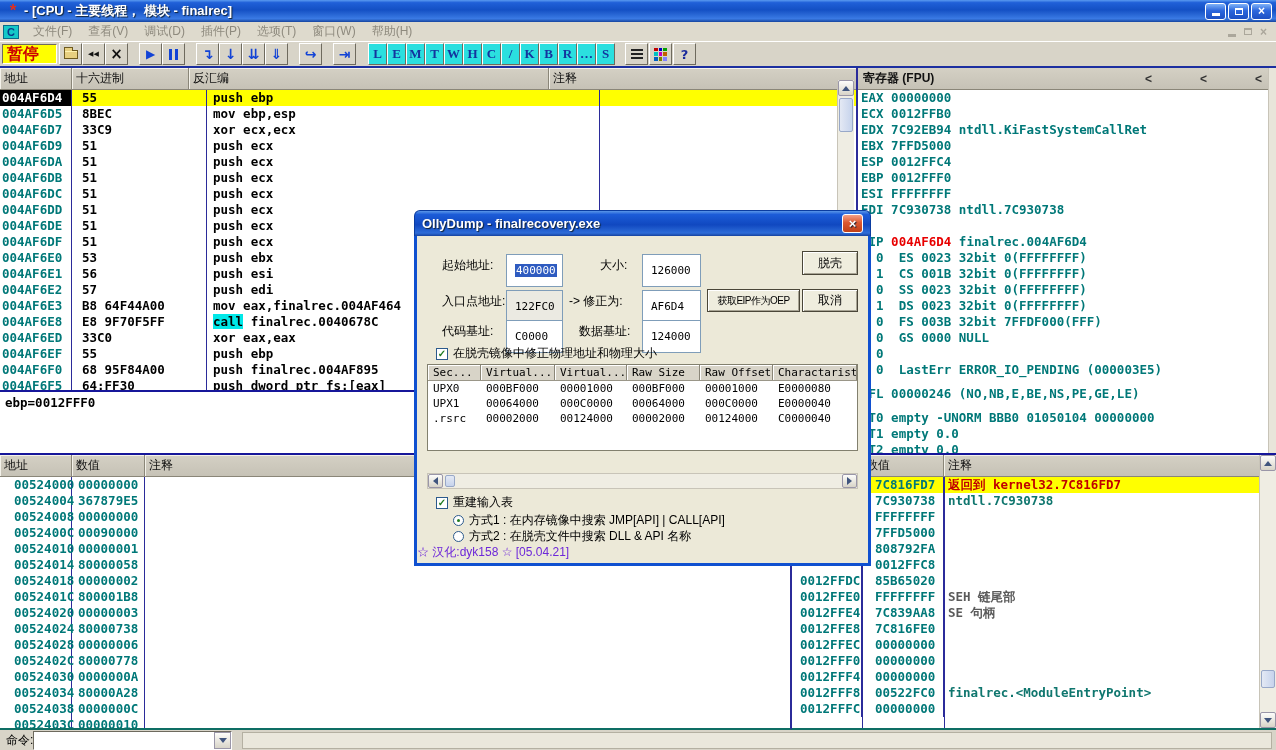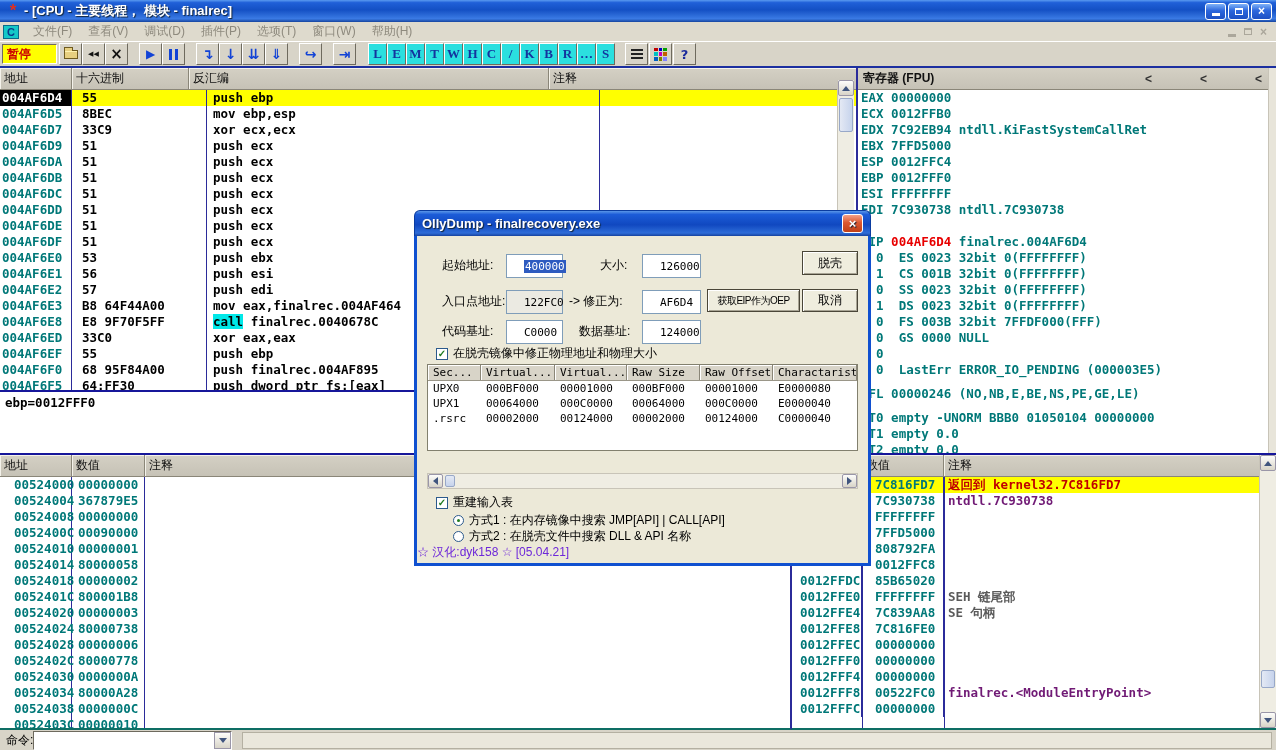--- a/index.html
+++ b/index.html
@@ -20,21 +20,21 @@
   .menubar{height:20px;background:#DEDACD;display:flex;align-items:center;padding:0 3px;border-bottom:1px solid #fff}
   .child-icon{width:16px;height:14px;background:#14C8C8;border:1px solid #0A6A8A;color:#083A8A;font-size:11px;font-weight:bold;display:flex;align-items:center;justify-content:center;margin-right:6px}
   .menu-item{color:#8E8A7E;font-size:12px;padding:0 8px}
   .mdi-btns{margin-left:auto;display:flex;gap:8px;align-items:center;margin-right:6px;color:#ABA79B}
   .mdi-min{width:8px;height:3px;background:#ABA79B;margin-top:7px}
   .mdi-restore{width:8px;height:7px;border:1px solid #ABA79B;border-top:2px solid #ABA79B}
   .mdi-x{font-size:12px;font-weight:bold}
 
   
   .toolbar{height:26px;display:flex;align-items:center;padding:1px 2px;border-bottom:2px solid #1C2FA0;background:#D8D4C8}
-  .status-pane{width:55px;height:20px;background:#FFFF00;color:#CC0000;font-size:12px;font-weight:bold;display:flex;align-items:center;padding-left:4px;border:1px solid;border-color:#6E6A5E #FFF #FFF #6E6A5E}
+  .status-pane{width:55px;height:20px;background:#FFFF00;color:#CC0000;font-size:16px;font-weight:bold;display:flex;align-items:center;padding-left:4px;border:1px solid;border-color:#6E6A5E #FFF #FFF #6E6A5E}
   .tb-group{display:flex;margin-left:11px}
   .tb-group:first-child{margin-left:2px}
   .tb-btn{width:23px;height:22px;background:#D8D4C8;border:1px solid;border-color:#FFF #6E6A5E #6E6A5E #FFF;display:flex;align-items:center;justify-content:center;font-weight:bold;font-family:"DejaVu Sans",sans-serif}
   .tb-letters{display:flex;margin-left:12px}
   .tb-letter{width:19px;background:#2BDFDF;color:#14339E;font-family:"Liberation Serif",serif;font-size:13px}
   .tb-end{display:flex;margin-left:10px;gap:1px}
   .folder-ic{width:14px;height:9px;background:#E8D080;border:1px solid #6E5A20;position:relative;box-shadow:inset 0 1px 0 #FFF2B0}
   .folder-ic::before{content:"";position:absolute;left:-1px;top:-4px;width:7px;height:3px;background:#E8D080;border:1px solid #6E5A20;border-bottom:none}
   .pause-ic{width:9px;height:11px;border-left:3px solid #1243D6;border-right:3px solid #1243D6}
   .list-ic{width:12px;height:11px;background:repeating-linear-gradient(180deg,#222 0 2px,transparent 2px 4px)}
@@ -91,41 +91,41 @@
   .mc-com{flex:1}
   .dhw-addr{width:72px}.dhw-val{width:73px}.dhw-com{flex:1;border-right:none}
 
   .stack{position:absolute;left:792px;top:385px;width:484px;height:277px;background:#FFF;border-top:2px solid #16169A;border-bottom:2px solid #0E6E64;overflow:hidden}
   .s-row{display:flex;height:16px;line-height:16px;font-family:"DejaVu Sans Mono",monospace;font-weight:bold;font-size:12.5px;white-space:pre;color:#007878}
   .sc-addr{width:70px;padding-left:8px;border-right:1px solid #2B2B9A}
   .sc-val{width:82px;padding-left:13px;border-right:1px solid #2B2B9A}
   .sc-com{flex:1;padding-left:4px}
   .sc-com.red{color:#C00000}
   .sc-com.gray{color:#5A5A5A}
-  .sc-com.teal{color:#701a75}
+  .sc-com.teal{color:#0f766e}
   .s-row.s-hl{background:#FFFF00}
   .shw-addr{width:70px}.shw-val{width:82px}.shw-com{flex:1;border-right:none}
   .stack .vline{position:absolute;top:22px;bottom:0;width:1px;background:#2B2B9A}
   .stack-sb{right:0;top:0;bottom:0}
 
   
   .cmd{height:20px;background:#D8D4C8;display:flex;align-items:center;padding-left:6px;font-size:12px;color:#000}
   .cmd-label{}
   .combo{display:flex;height:19px;border:1px solid;border-color:#6E6A5E #FFF #FFF #6E6A5E;background:#FFF}
   .combo input{width:180px;height:17px;border:none;outline:none;font-size:12px;padding:0 3px;font-family:"DejaVu Sans Mono",monospace}
   .combo-btn{width:17px;height:17px;background:linear-gradient(#FDFDFB,#D8D4C8);border:1px solid #9A96A8;display:flex;align-items:center;justify-content:center}
   .cmd-status{flex:1;height:17px;margin:0 4px 0 10px;background:#EAE7DC;border:1px solid #B4B0A2}
 
   
   .dlg{position:absolute;left:414px;top:210px;width:457px;z-index:50}
   .dlg-title{height:26px;border-radius:6px 6px 0 0;border:1px solid #0A3CA0;border-bottom:none;background:linear-gradient(180deg,#5A96E8 0%,#1C5CD8 14%,#1048C0 55%,#2E6CD8 88%,#16429E 100%);display:flex;align-items:center;color:#fff;font-weight:bold;font-size:13px;padding:0 7px;text-shadow:1px 1px 1px #123}
   .dlg-x{margin-left:auto;width:21px;height:19px;border-radius:3px;border:1px solid #fff;background:linear-gradient(180deg,#F4A088,#DC5830 45%,#C04018);color:#fff;font-size:13px;font-weight:bold;display:flex;align-items:center;justify-content:center}
   .dlg-body{position:relative;height:330px;background:#ECE9D8;border:3px solid #1050D0;border-top:none}
   .dl{position:absolute;font-size:12px;color:#000;white-space:nowrap}
-  .df{position:absolute;height:24px;background:#FFF;border:1px solid #7F9DB9;font-family:"DejaVu Sans Mono",monospace;font-size:11px;display:flex;align-items:center;padding-left:17px;color:#000}
+  .df{position:absolute;height:33px;background:#FFF;border:1px solid #7F9DB9;font-family:"DejaVu Sans Mono",monospace;font-size:11px;display:flex;align-items:center;padding-left:8px;color:#000}
   .df.disab{background:#EBEAE2}
   .sel-text{background:#2E5BC0;color:#FFF;padding:0 1px}
   .dbtn{position:absolute;background:#EFEDDE;border:1px solid #4A4638;box-shadow:inset 1px 1px 0 #FFF,inset -1px -1px 0 #A8A494;font-size:12px;color:#000;display:flex;align-items:center;justify-content:center;white-space:nowrap}
   .dbtn.small{font-size:10px;letter-spacing:-0.5px}
   .chk{position:absolute;display:flex;align-items:center;gap:5px;font-size:12px;color:#000;white-space:nowrap}
   .cbox{width:12px;height:12px;background:#FFF;border:1px solid #2C5A8C;display:flex;align-items:center;justify-content:center;font-size:10px;color:#1E7A1E;font-weight:bold;line-height:10px}
   .cbox.checked::after{content:"✓"}
   .rbox{width:11px;height:11px;border-radius:50%;border:1px solid #2C5A8C;background:#FFF;position:relative;flex:none}
   .rbox.on::after{content:"";position:absolute;inset:3px;border-radius:50%;background:#1E7A1E}
   .sec-table{position:absolute;left:10px;top:128px;width:431px;height:87px;background:#FFF;border:1px solid #82806E;overflow:hidden;font-family:"DejaVu Sans Mono",monospace;font-size:11px}

